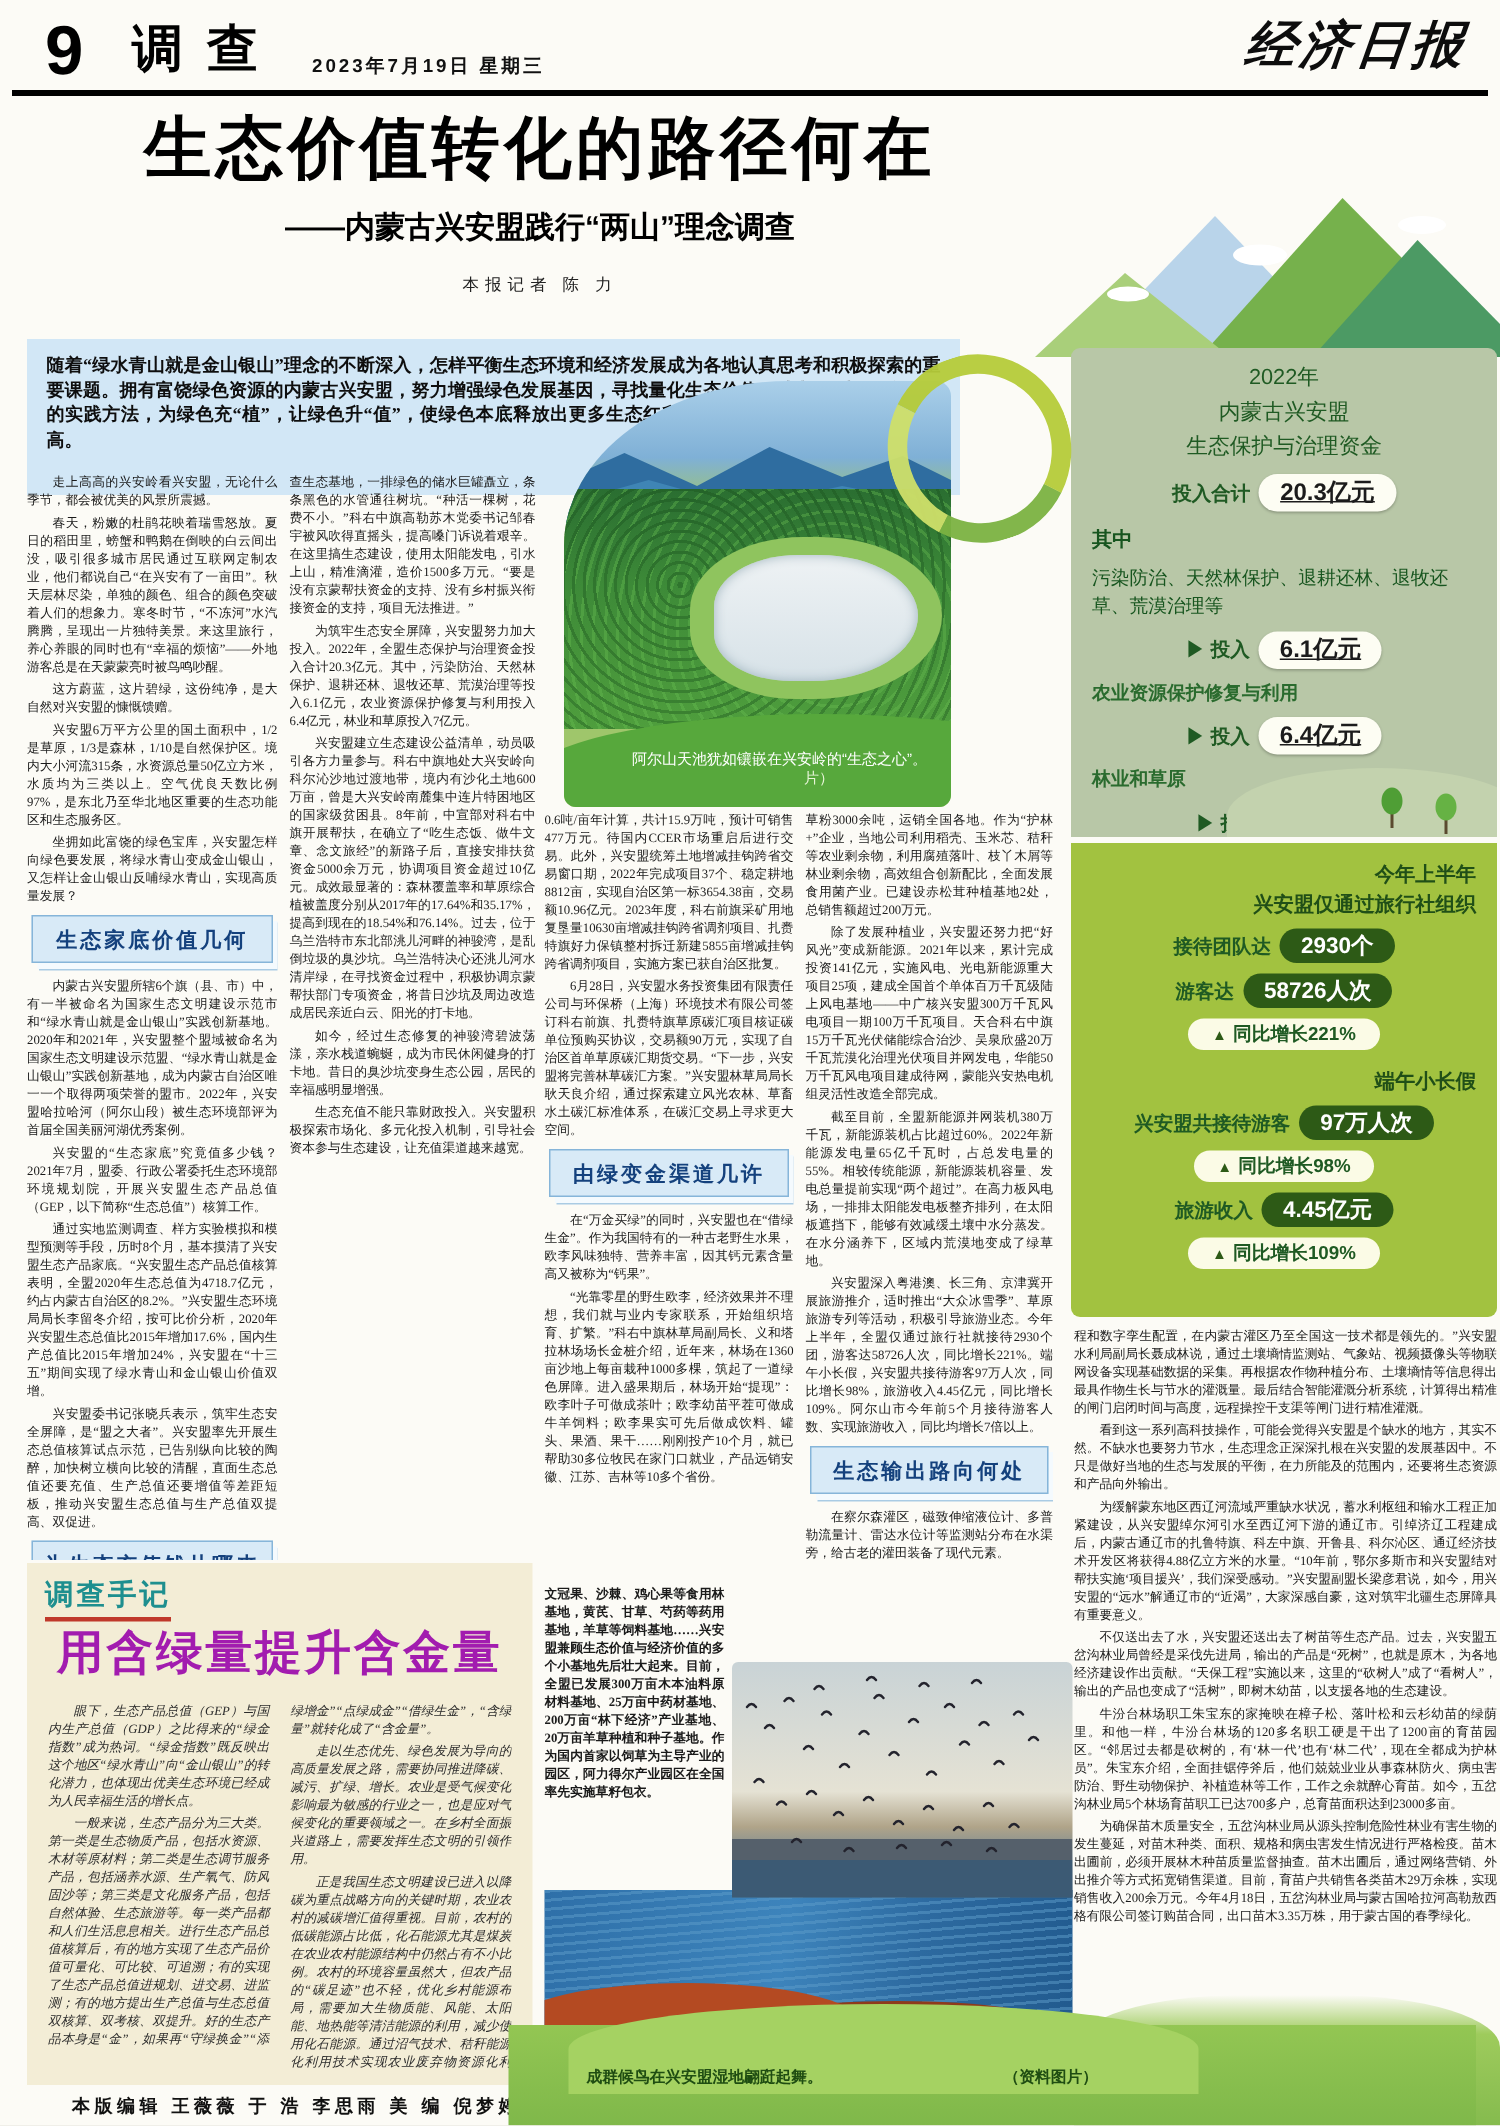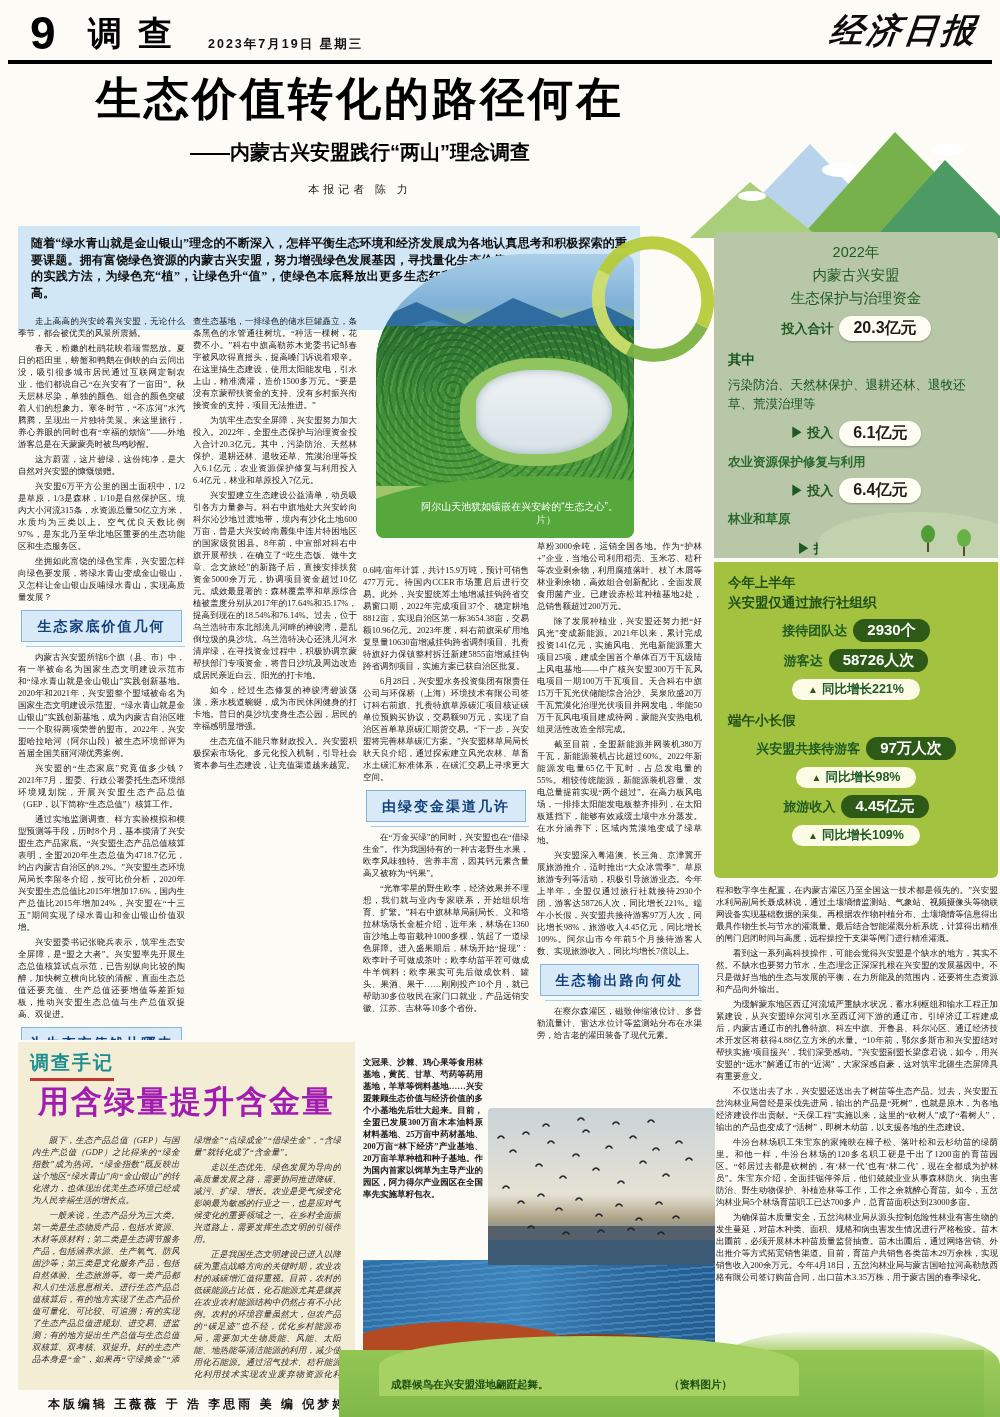--- a/index.html
+++ b/index.html
@@ -17,21 +17,21 @@
   .h-byline{position:absolute;left:40px;top:182px;width:640px;text-align:center;font:11px "Liberation Serif",serif;color:#222;letter-spacing:4px;}
   
   .lead{position:absolute;left:18px;top:226px;width:596px;height:86px;background:#d2e7f6;padding:9px 13px;
         font:600 12px/16.5px "Liberation Serif",serif;color:#0e0e0e;text-align:justify;overflow:hidden;}
   
   .col{position:absolute;overflow:hidden;font-size:8.5px;line-height:12px;text-align:justify;}
   .col p{margin:0 0 3px;text-indent:2em;}
   .cont-first p:first-child{text-indent:0;}
   .c1{left:18px;top:315px;width:167px;height:725px;}
   .c2{left:193px;top:315px;width:164px;height:725px;}
-  .c3{left:363px;top:564px;width:166px;height:512px;}
+  .c3{left:363px;top:540px;width:166px;height:512px;}
   .c4{left:537px;top:540px;width:165px;height:566px;}
   .cmid{left:363px;top:1056px;width:120px;height:204px;font-weight:bold;}
   .cright{left:716px;top:884px;width:282px;height:460px;}
   .sechead{background:#d8eaf7;border:1px solid #86b5d9;color:#14417d;text-align:center;
            font:bold 14px/30px "Liberation Sans",sans-serif;margin:7px 3px 9px;
            box-shadow:4px 4px 0 #f4fafe,5px 5px 0 #a9cbe4;letter-spacing:2px;}
   
   .photo1{position:absolute;left:376px;top:254px;width:258px;height:284px;overflow:hidden;
           border-radius:150px 10px 8px 8px / 110px 10px 8px 8px;background:linear-gradient(#aacfe9 0%,#7fb0d6 18%,#9fc66b 30%);}
   .p1-far{position:absolute;left:0;top:26px;width:100%;height:70px;}
@@ -45,25 +45,25 @@
            background:linear-gradient(#eef2f4,#d7e2e8);box-shadow:inset 0 0 8px #9fb4bd;}
   .p1-grass{position:absolute;left:-30px;bottom:-34px;width:400px;height:96px;border-radius:50% 50% 0 0;background:#57a83c;}
   .p1-cap{position:absolute;left:40px;bottom:12px;width:260px;font:10px/1.3 "Liberation Sans",sans-serif;color:#fff;text-align:center;}
   .p1-cap .credit{margin-left:10px;color:#e8f5d9;}
   .ribbon{position:absolute;left:592px;top:236px;width:96px;height:100px;border:13px solid #b6cc3a;border-radius:50%;
           border-bottom-color:#7cb342;border-left-color:#cfe06a;transform:rotate(-18deg);z-index:3;opacity:.95;}
   
   .mountains{position:absolute;left:690px;top:126px;width:310px;height:112px;z-index:1;}
   .panel{position:absolute;left:714px;width:284px;z-index:2;overflow:hidden;font-family:"Liberation Sans",sans-serif;}
   .panel1{top:232px;height:326px;background:#b8c7a7;border-radius:6px 6px 0 0;}
-  .panel2{top:562px;height:316px;background:#a2c240;border-radius:0 0 6px 6px;}
+  .panel2{top:562px;height:316px;background:#a2c240;border-radius:0 0 6px 6px;text-align:right;}
   .ig-title{margin:10px 12px 0;text-align:center;font-weight:normal;font-size:14.5px;color:#1f5a23;line-height:1.45;}
   .ig-row{display:flex;align-items:center;justify-content:center;gap:6px;margin:7px 10px 0;}
   .ig-lab{font-weight:bold;font-size:13px;color:#1f5a23;}
-  .pill-w{background:#fdfdf3;border-radius:14px;padding:2px 14px;font-weight:bold;font-size:16px;color:#1c1c1c;box-shadow:0 1px 2px rgba(0,0,0,.25);}
+  .pill-w{background:#fdfdf3;border-radius:14px;padding:2px 14px;font-weight:bold;font-size:16px;color:#1c1c1c;box-shadow:0 1px 2px rgba(0,0,0,.25);text-decoration:underline;}
   .ig-among{margin:10px 14px 0;font-weight:bold;font-size:13.5px;color:#17551f;}
   .ig-cat{margin:7px 14px 0;font-weight:normal;font-size:12.5px;line-height:1.5;color:#17551f;}
   .ig-cat.light{font-weight:600;color:#2a6b2e;}
   .pill-d{background:#2d5a16;border-radius:14px;padding:2px 14px;font-weight:bold;font-size:15px;color:#fff;}
   .pill-g{background:#fbfbe6;border-radius:13px;padding:2px 16px;font-weight:bold;font-size:12.5px;color:#1f5a23;}
   .tri{color:#2d5a16;font-size:10px;margin-right:4px;}
   .p2-head{margin:12px 14px 0;font-weight:bold;font-size:13.5px;color:#204f17;}
   .deco-hill{position:absolute;bottom:-18px;right:-20px;width:200px;height:64px;border-radius:50% 50% 0 0;background:#c3d2ae;}
   .tree{position:absolute;width:20px;height:30px;}
   .tree svg{width:100%;height:100%;}

